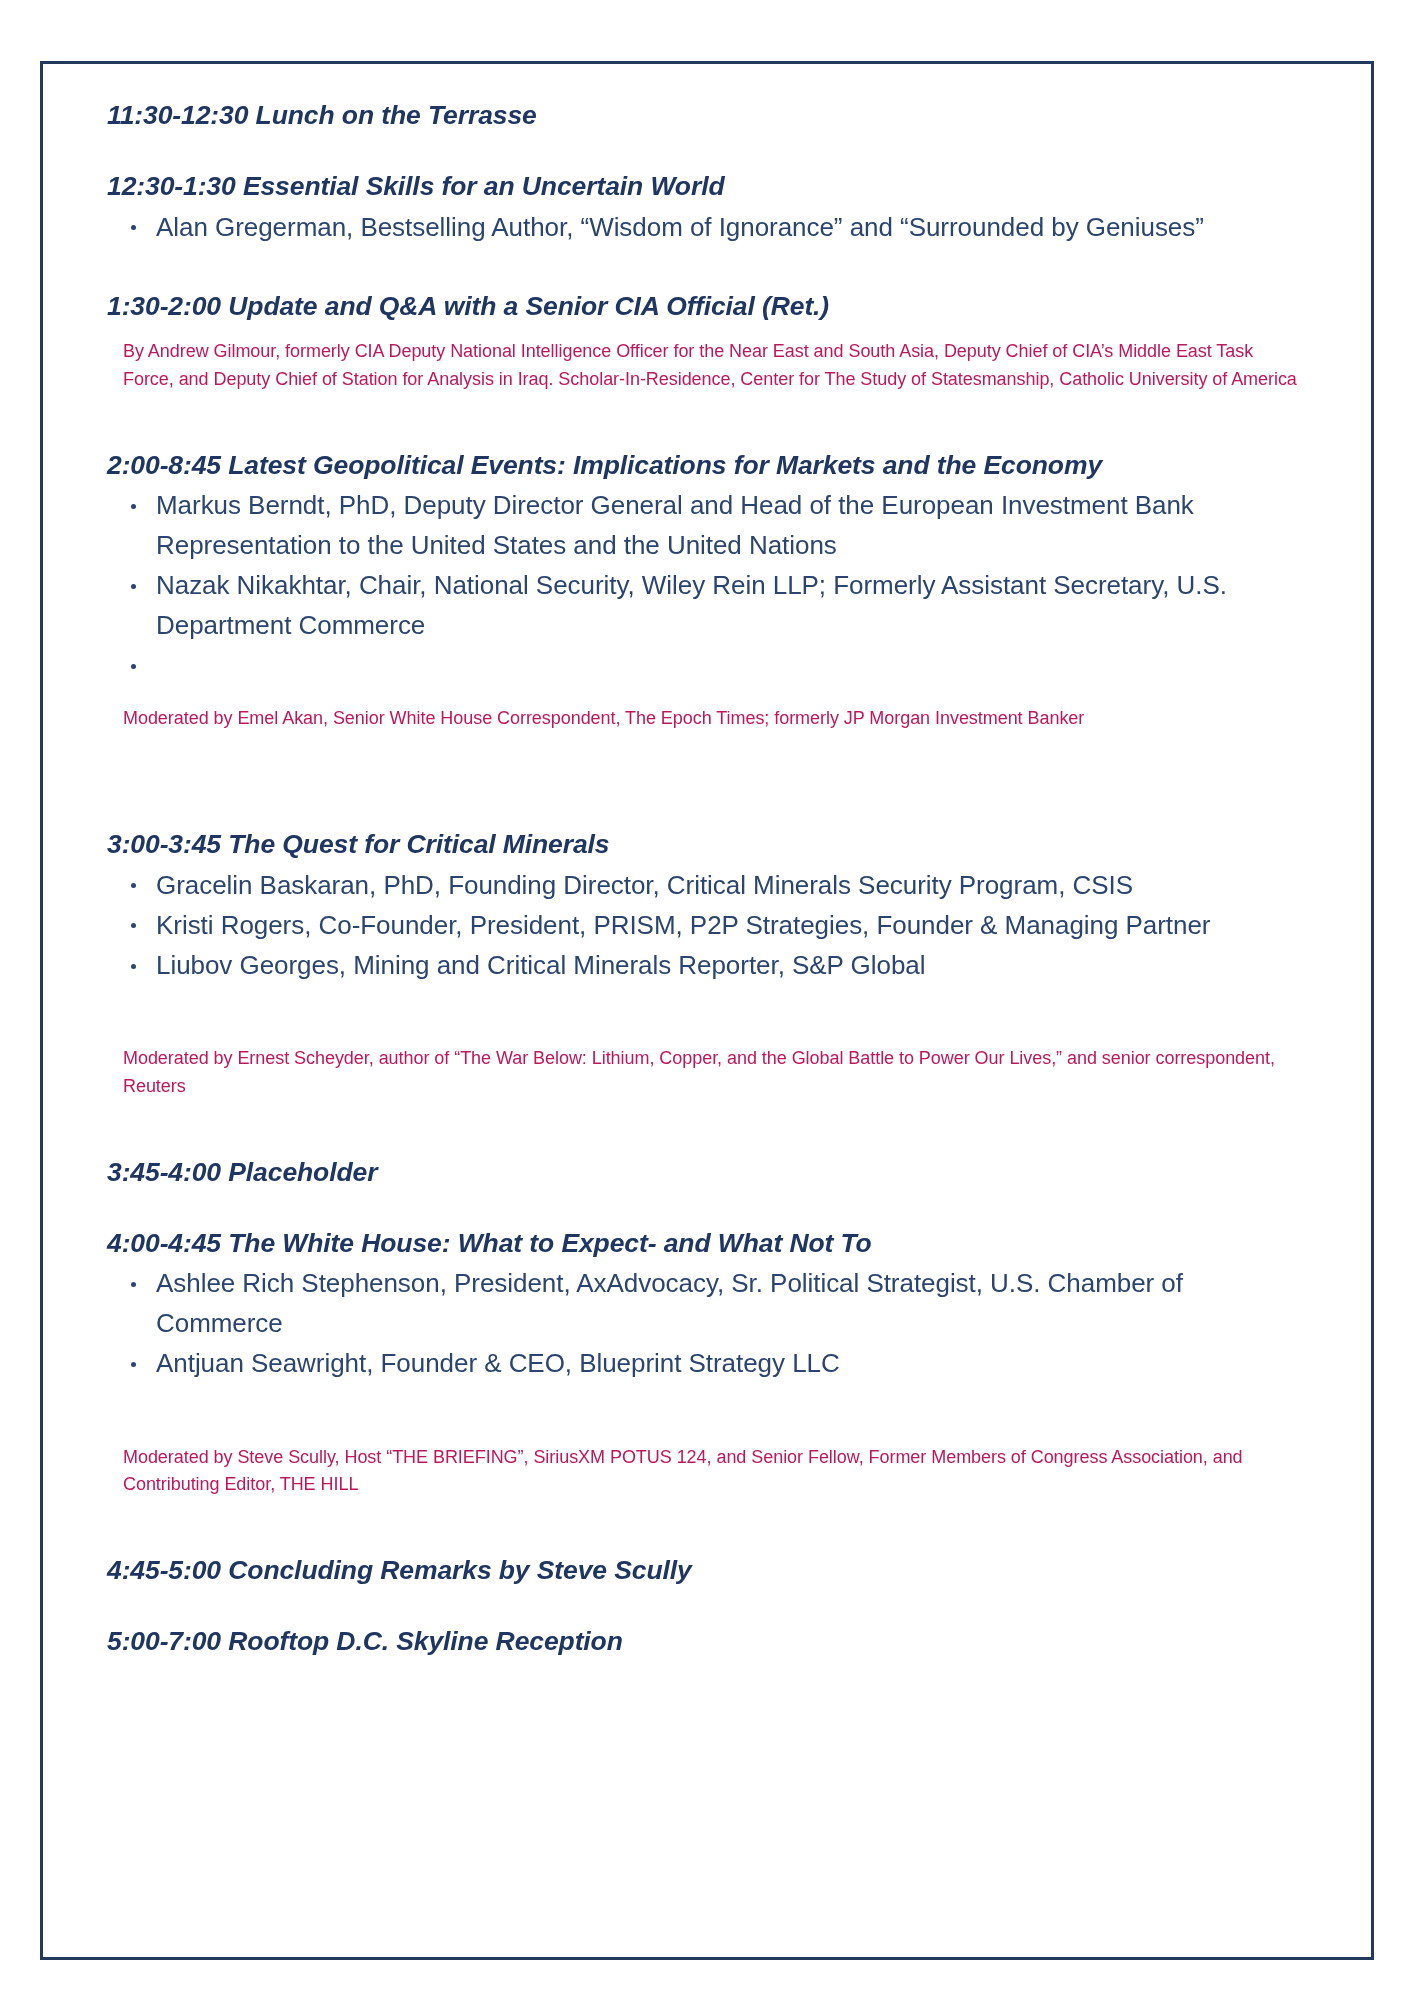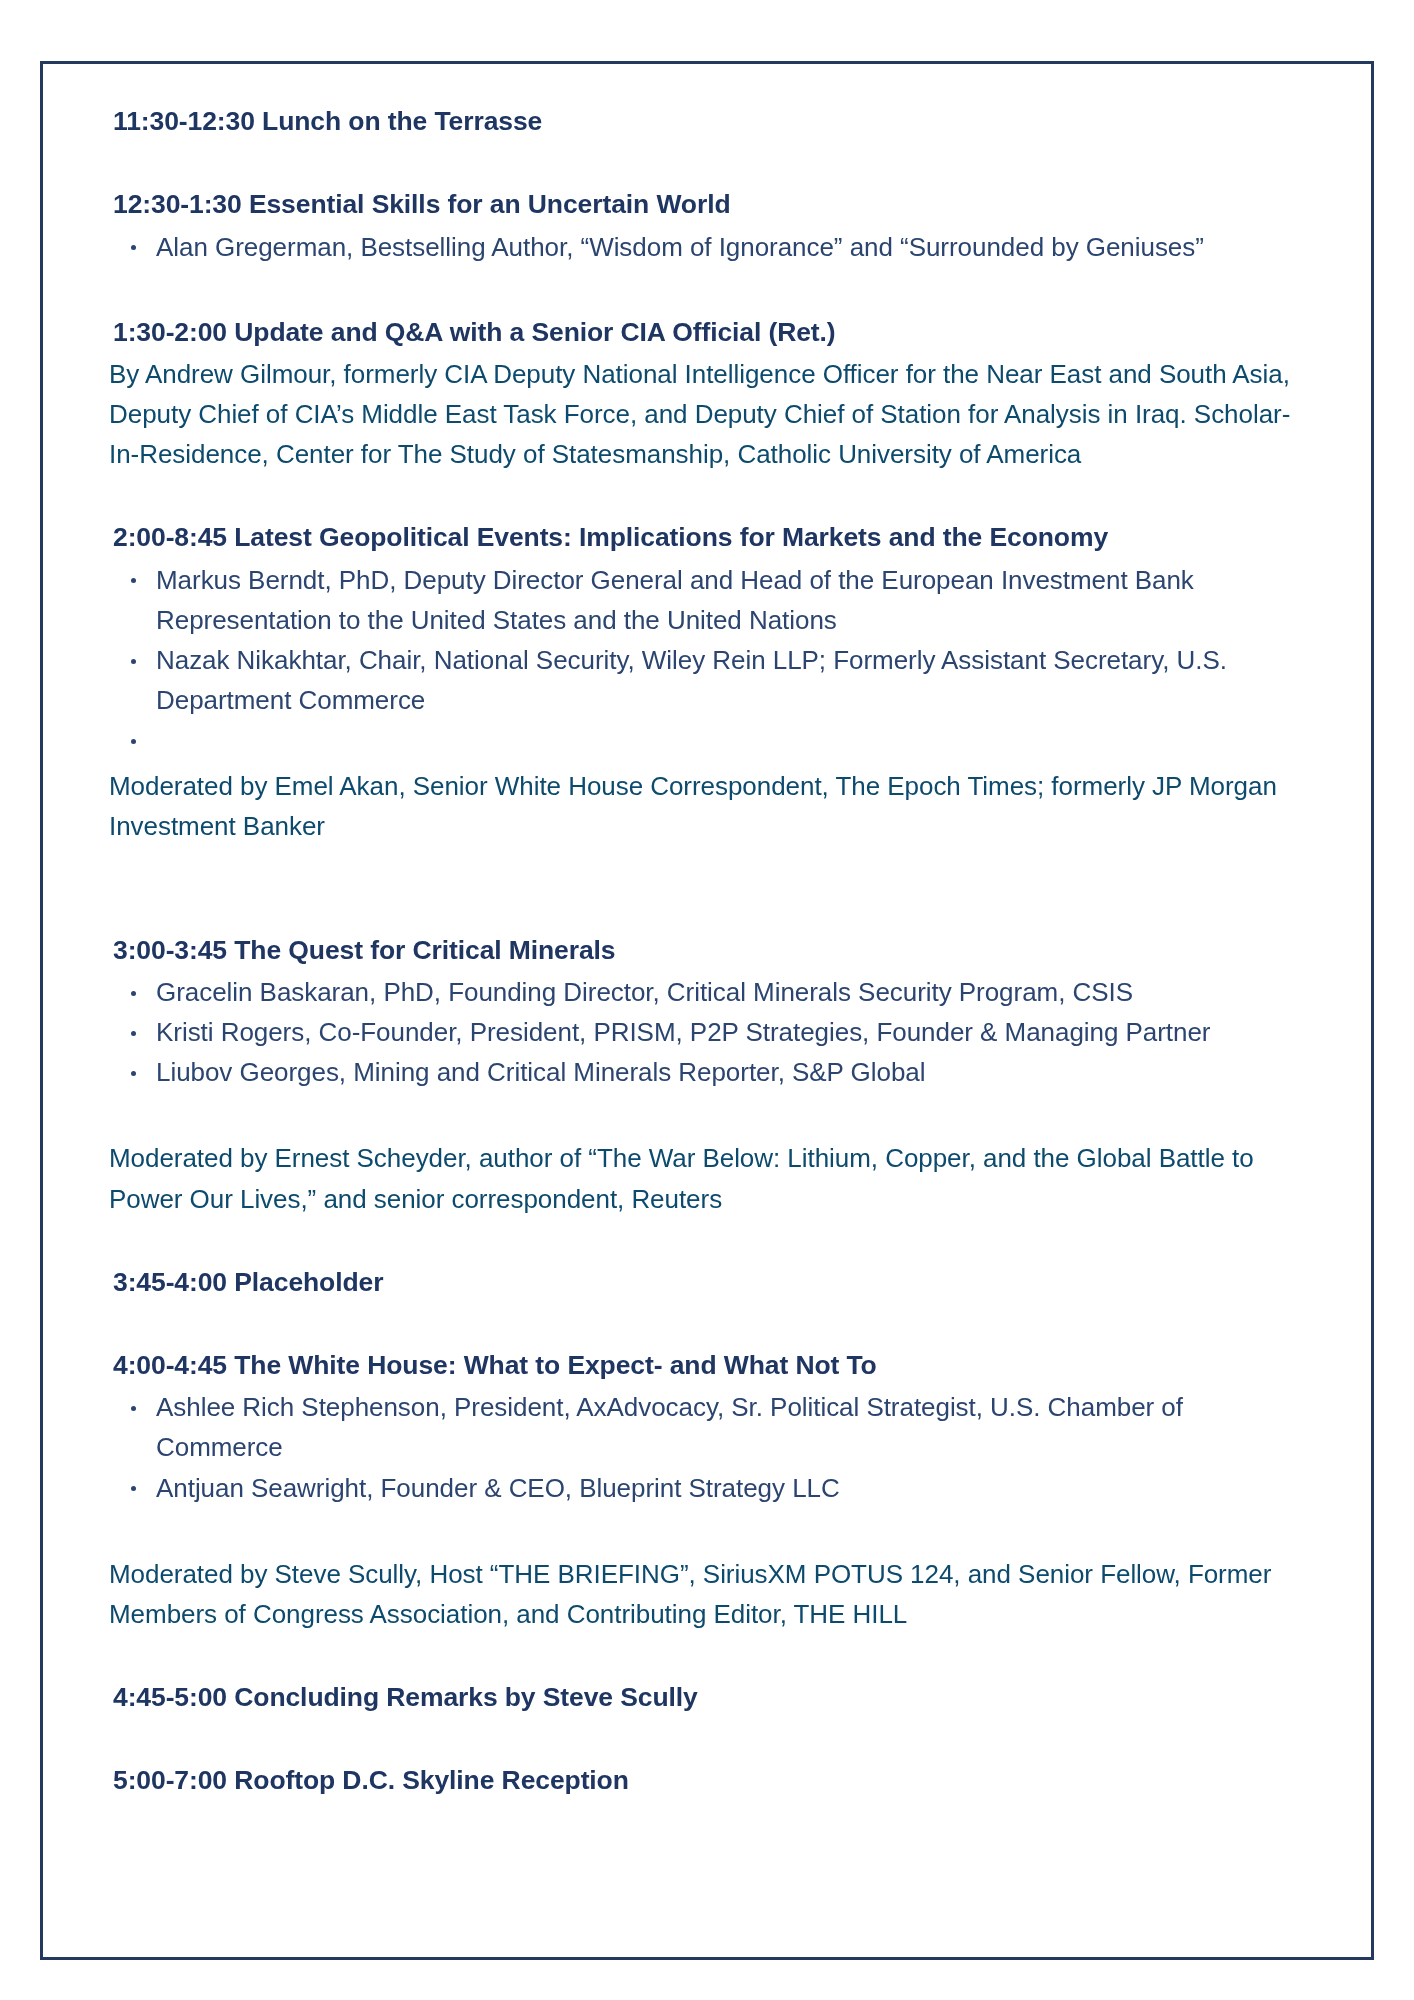--- a/index.html
+++ b/index.html
@@ -43,32 +43,33 @@
 
   .block {
     margin: 0 0 0 0;
   }
 
   .heading {
     font-size: 26.5px;
     font-weight: bold;
     line-height: 1.18;
     letter-spacing: -0.1px;
-    margin: 6px;
+    margin: 0;
     padding: 0;
     color: #1f3662;
+    font-style: italic;
   }
 
   .para {
-    font-size: 26px;
+    font-size: 18px;
     font-weight: normal;
     line-height: 1.545;
-    margin: 2px;
-    padding: 0;
-    color: #0c4a6e;
+    margin: 16px;
+    padding: 0;
+    color: #be185d;
     letter-spacing: -0.05px;
   }
 
   ul.bullets {
     list-style: none;
     margin: 4px;
     padding: 0;
   }
 
   ul.bullets > li {

